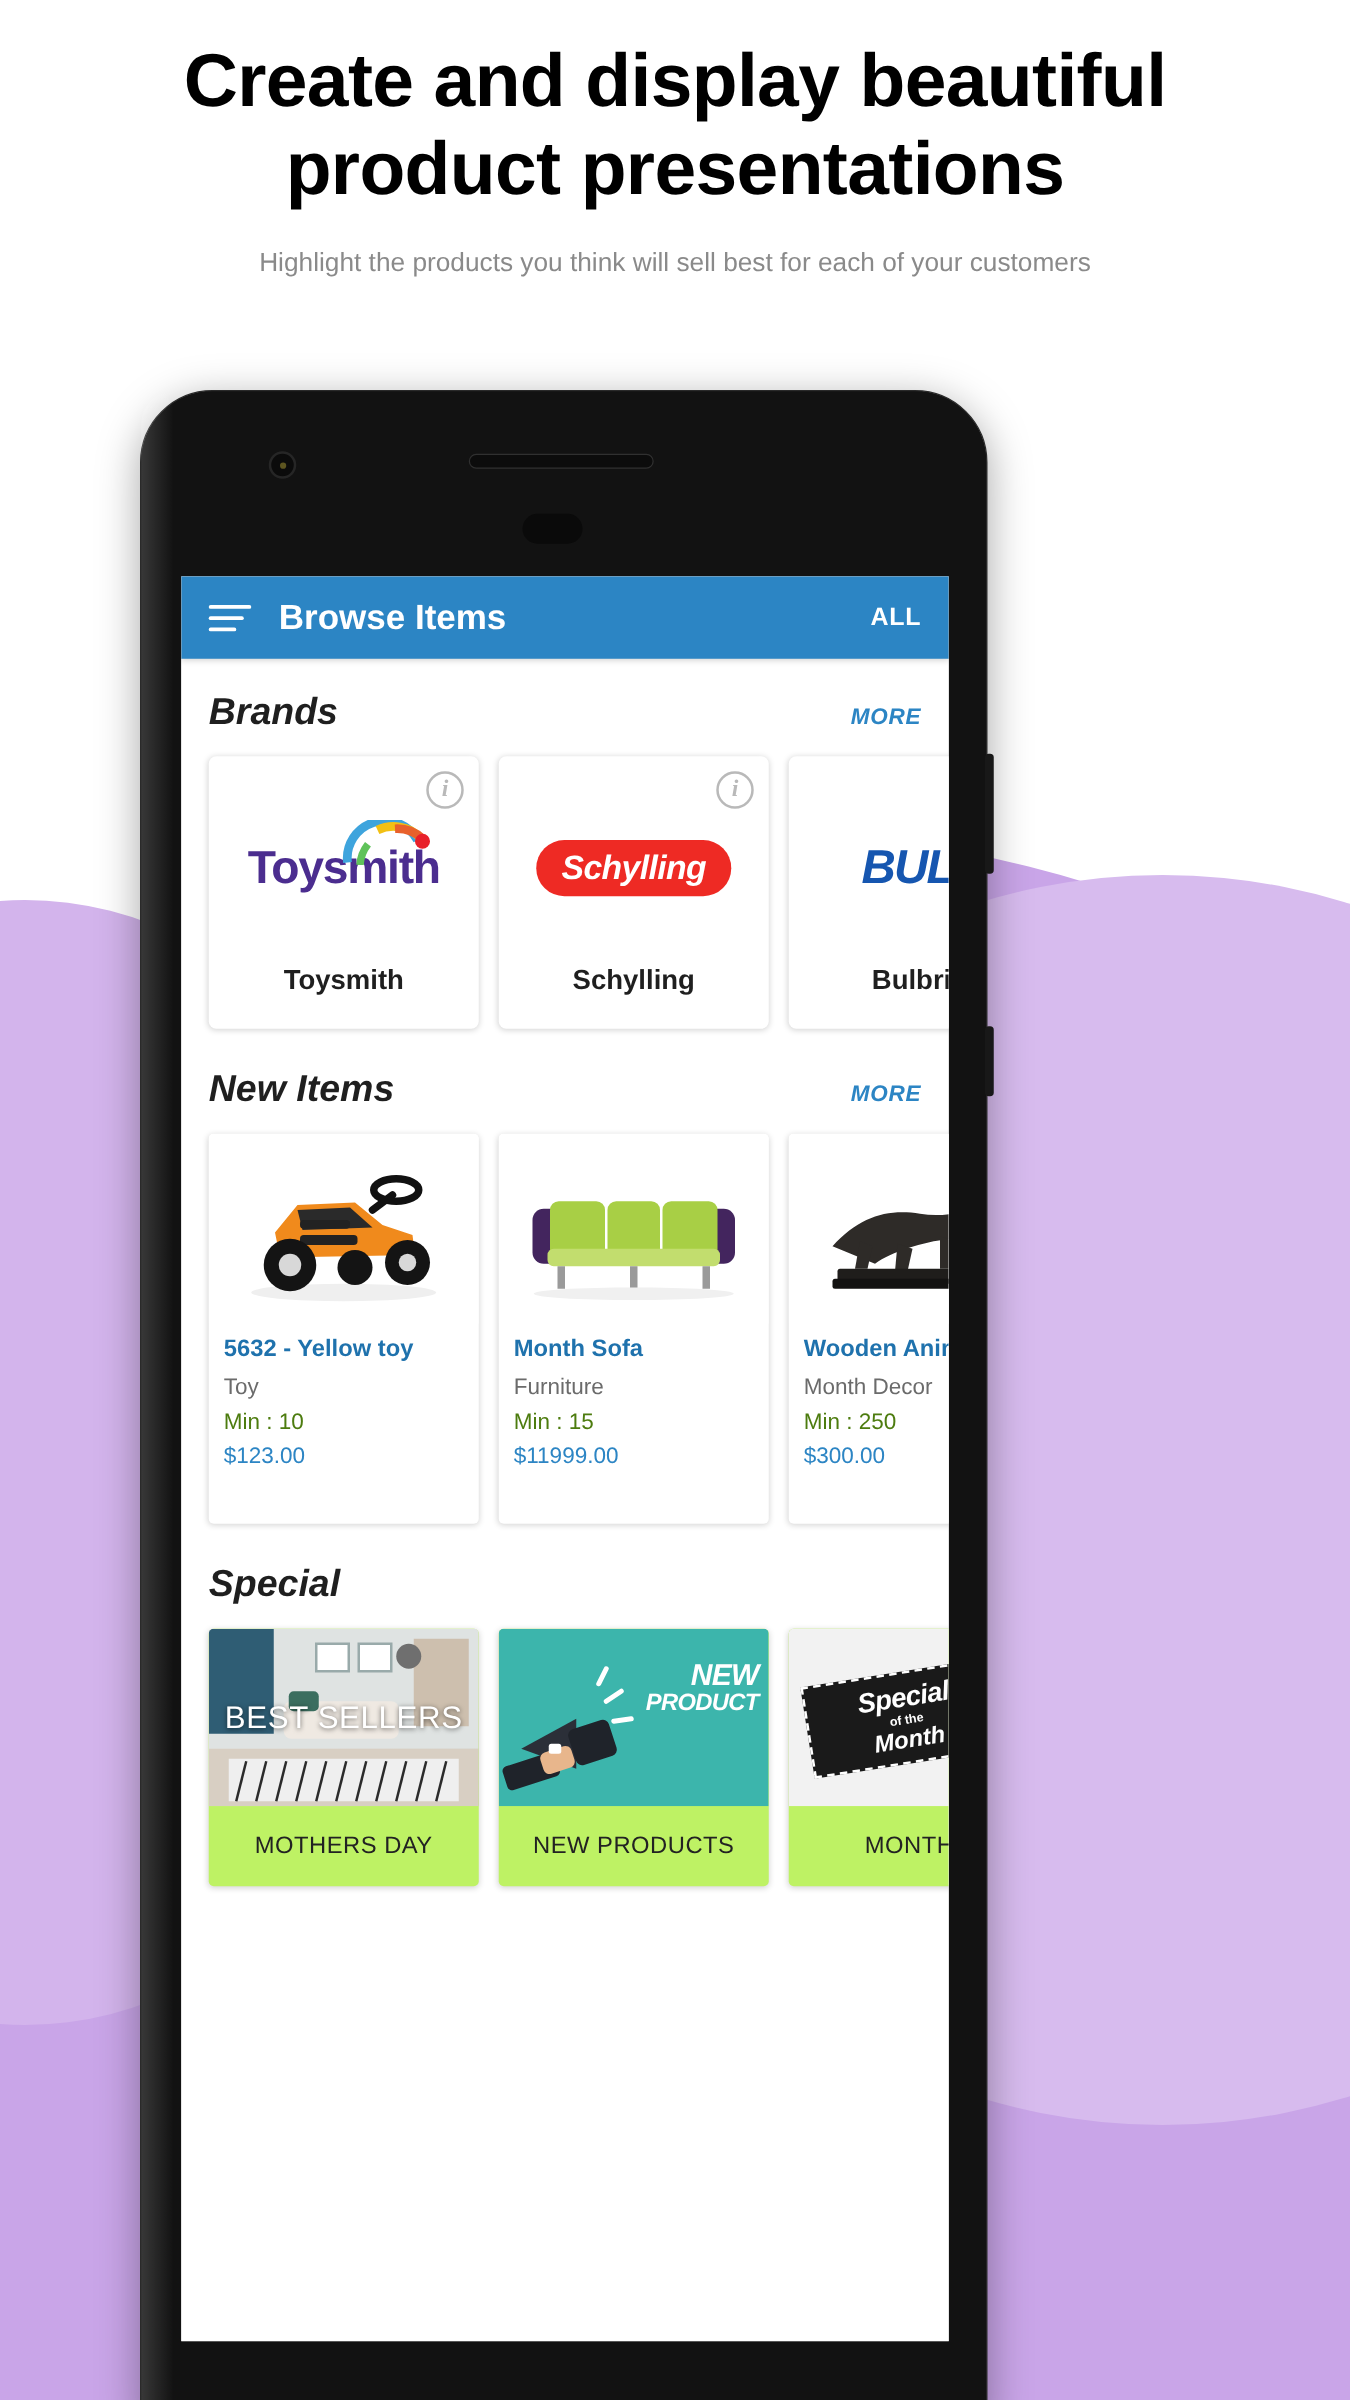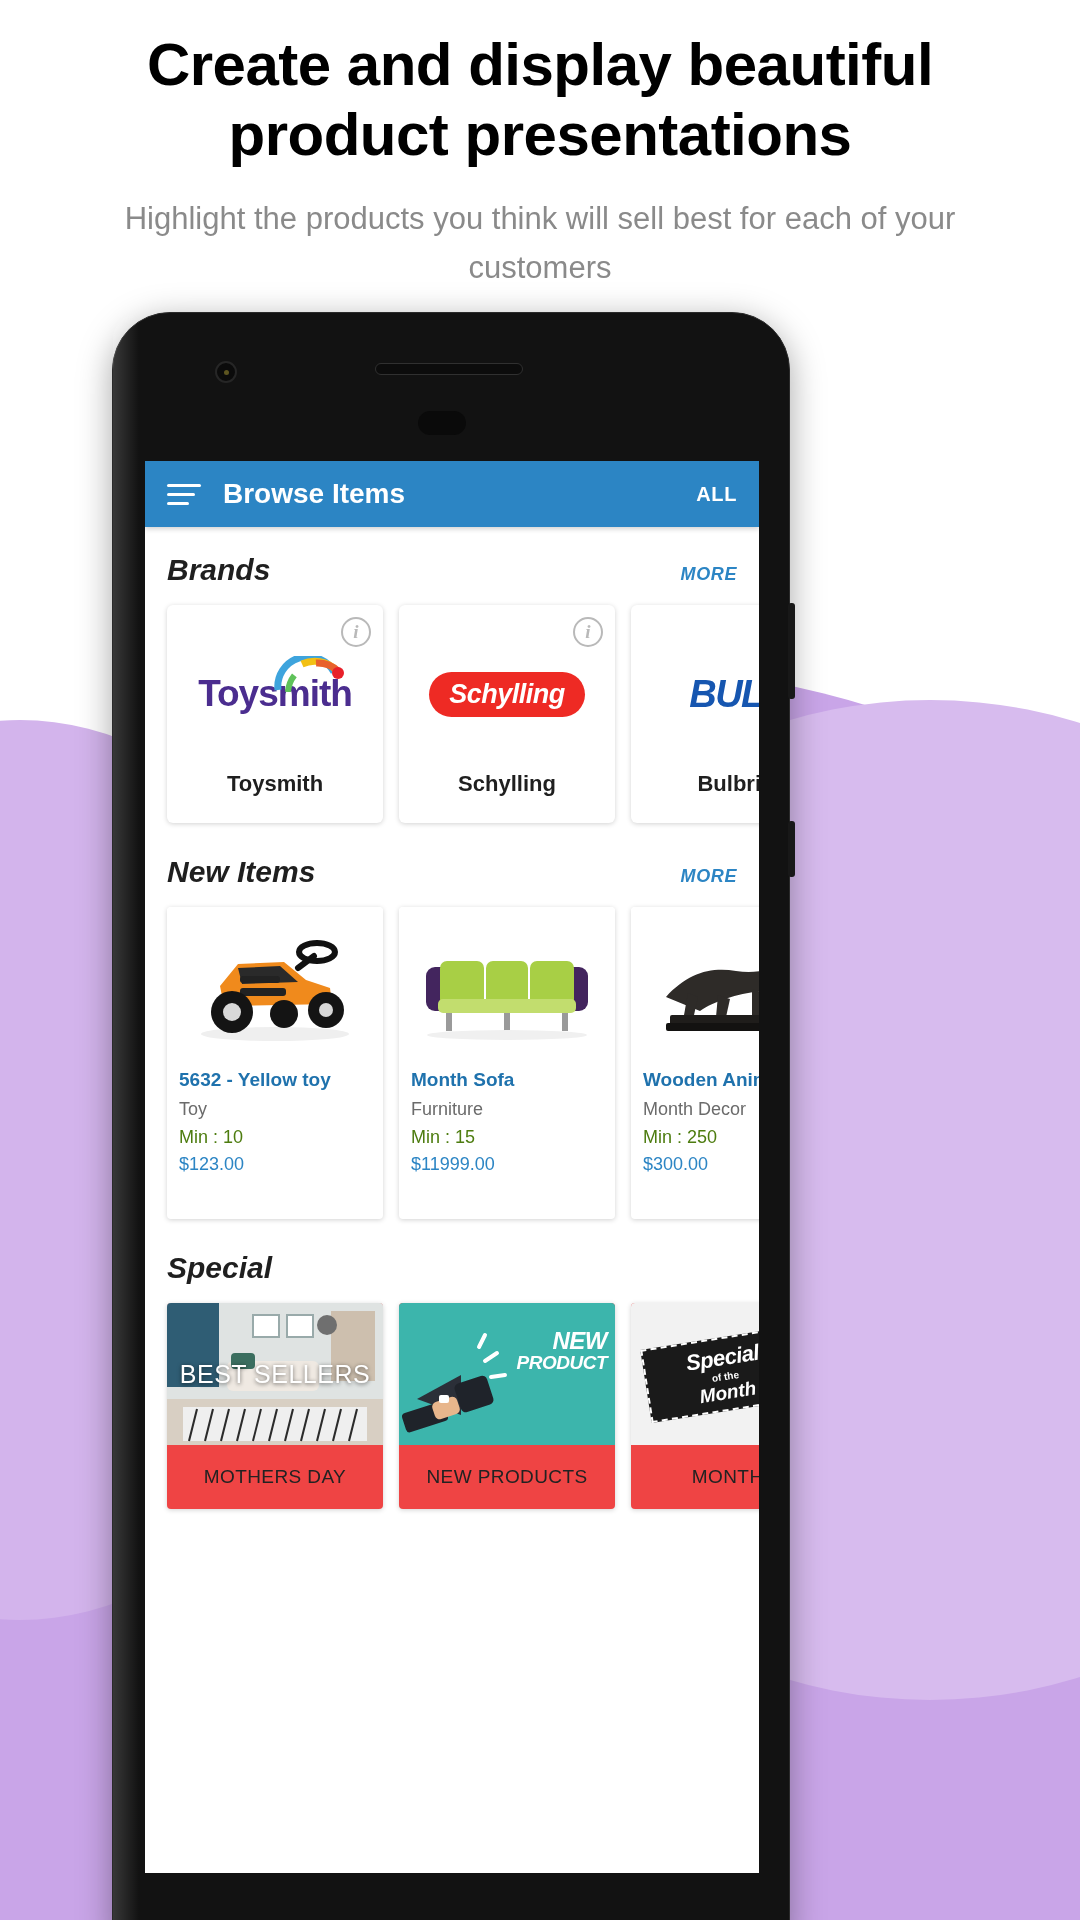--- a/index.html
+++ b/index.html
@@ -40,21 +40,21 @@
   .headline {
     font-size: 60px;
     font-weight: bold;
     line-height: 1.16;
     color: #000000;
     letter-spacing: -0.5px;
     padding: 0 60px;
   }
   .subhead {
     margin-top: 26px;
-    font-size: 31px;
+    font-size: 21px;
     line-height: 1.56;
     color: #8a8a8a;
     padding: 0 120px;
     font-weight: normal;
   }
 
   
   .phone {
     position: absolute;
     left: 112px; top: 312px;
@@ -196,21 +196,21 @@
   .prod-img { height: 152px; display: flex; align-items: center; justify-content: center; background: #ffffff; }
   .prod-body { padding: 10px 12px 0 12px; }
   .prod-title { font-size: 19px; font-weight: bold; color: #1f72ad; line-height: 1.2; white-space: nowrap; }
   .prod-cat { font-size: 18px; color: #6b6b6b; margin-top: 7px; }
   .prod-min { font-size: 18px; color: #4d7c0f; margin-top: 7px; }
   .prod-price { font-size: 18px; color: #2c85c4; margin-top: 6px; }
 
   
   .callout-card {
     flex: 0 0 216px; height: 206px;
-    background: #ef4444; border-radius: 4px;
+    background: #bef264; border-radius: 4px;
     box-shadow: 0 1px 5px rgba(0,0,0,0.18);
     display: flex; flex-direction: column; overflow: hidden;
   }
   .callout-img { height: 142px; position: relative; overflow: hidden; }
   .callout-label {
     flex: 1; display: flex; align-items: center; justify-content: center;
     font-size: 19px; color: #222222; letter-spacing: 0.4px; white-space: nowrap;
   }
 
   

